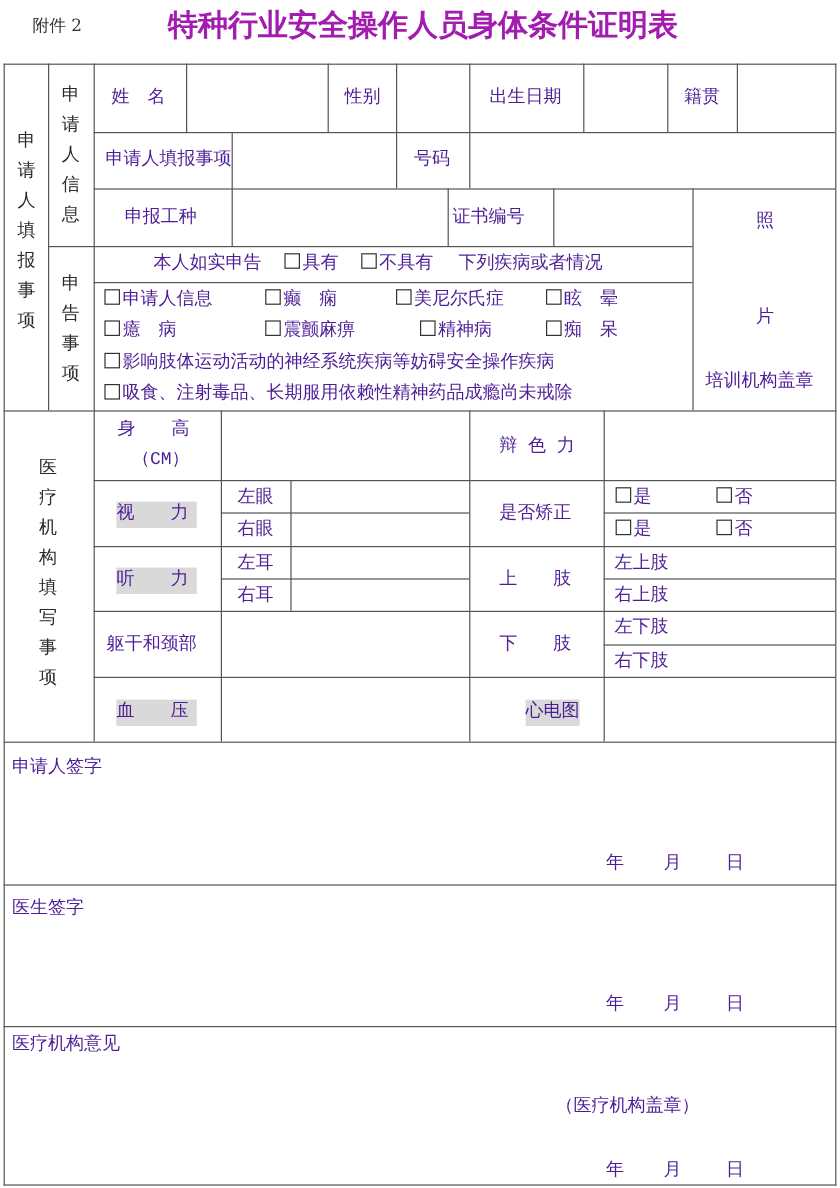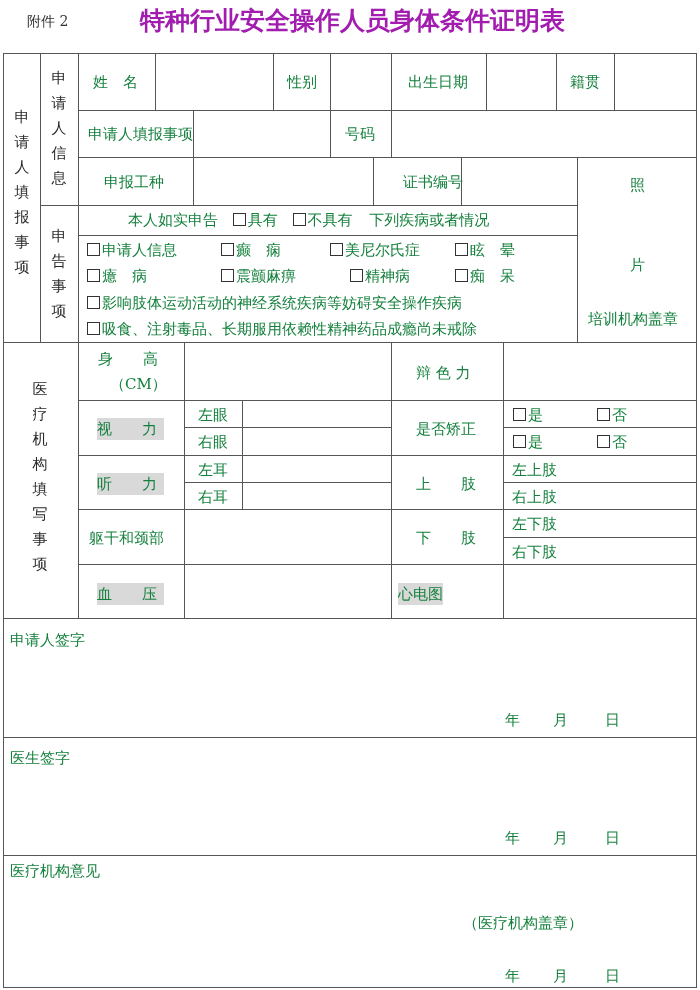--- a/index.html
+++ b/index.html
@@ -1,18 +1,18 @@
 <!DOCTYPE html>
 <html><head>
 <meta charset="utf-8">
 <style>
   html,body{margin:0;padding:0;background:#fff;}
   body{width:700px;height:990px;position:relative;overflow:hidden;font-family:"DejaVu Serif","Liberation Serif",serif;color:#222;}
   .abs{position:absolute;}
-  .t{position:absolute;font-size:15px;line-height:18px;white-space:nowrap;color:#15803d;}
+  .t{position:absolute;font-size:15px;line-height:18px;white-space:nowrap;color:#4c1d95;font-family:Liberation Mono, monospace;}
   .hl{position:absolute;height:0;border-top:1.5px solid #555;}
   .vl{position:absolute;width:0;border-left:1.5px solid #555;}
   .vtext{position:absolute;font-size:15px;line-height:25px;width:20px;text-align:center;white-space:normal;word-break:break-all;color:#2a2a2a;}
   .shade{background:#d9d9d9;}
   .title{position:absolute;left:140px;top:4px;font-size:25px;font-weight:bold;font-family:"DejaVu Sans","Liberation Sans",sans-serif;letter-spacing:0px;color:#a21caf;}
   .annex{position:absolute;left:27px;top:13px;font-size:14px;color:#333;}
   .cb{display:inline-block;width:11px;height:11px;border:1px solid #333;margin-right:2px;vertical-align:-1px;}
 </style>
 </head>
 <body>
@@ -83,21 +83,21 @@
 <div class="t" style="left:570px;top:73px;">籍贯</div>
 <div class="abs" style="left:616px;top:55px;width:79px;height:54px;"></div>
 
 <div class="t" style="left:88px;top:125px;">申请人填报事项</div>
 <div class="abs" style="left:195px;top:112px;width:134px;height:44px;"></div>
 <div class="t" style="left:345px;top:125px;">号码</div>
 <div class="abs" style="left:393px;top:112px;width:302px;height:44px;"></div>
 
 <div class="t" style="left:104px;top:173px;">申报工种</div>
 <div class="abs" style="left:195px;top:159px;width:177px;height:45px;"></div>
-<div class="t" style="left:403px;top:173px;">证书编号</div>
+<div class="t" style="left:377px;top:173px;">证书编号</div>
 <div class="abs" style="left:463px;top:159px;width:113px;height:45px;"></div>
 
 <div class="abs" style="left:579px;top:159px;width:117px;height:182px;"></div>
 <div class="t" style="left:630px;top:176px;">照</div>
 <div class="t" style="left:630px;top:256px;">片</div>
 <div class="t" style="left:588px;top:310px;">培训机构盖章</div>
 
 <div class="t" style="left:128px;top:211px;">
   <span>本人如实申告</span>
   <span style="margin-left:10px;"><span class="cb"></span><span>具有</span></span>
@@ -147,21 +147,21 @@
 <div class="t" style="left:512px;top:488px;">右上肢</div>
 
 <div class="t" style="left:89px;top:529px;">躯干和颈部</div>
 <div class="abs" style="left:186px;top:511px;width:204px;height:52px;"></div>
 <div class="t" style="left:416px;top:529px;">下　　肢</div>
 <div class="t" style="left:512px;top:515px;">左下肢</div>
 <div class="t" style="left:512px;top:543px;">右下肢</div>
 
 <div class="t shade" style="left:97px;top:583px;padding:2px 0;width:67px;">血　　压</div>
 <div class="abs" style="left:186px;top:566px;width:204px;height:51px;"></div>
-<div class="t shade" style="left:398px;top:583px;padding:2px 0;">心电图</div>
+<div class="t shade" style="left:438px;top:583px;padding:2px 0;">心电图</div>
 <div class="abs" style="left:505px;top:566px;width:190px;height:51px;"></div>
 
 <div class="t" style="left:10px;top:631px;">申请人签字</div>
 <div class="abs" style="left:5px;top:655px;width:690px;height:45px;"></div>
 <div class="t" style="left:505px;top:711px;">年</div>
 <div class="t" style="left:553px;top:711px;">月</div>
 <div class="t" style="left:605px;top:711px;">日</div>
 
 <div class="t" style="left:10px;top:749px;">医生签字</div>
 <div class="abs" style="left:5px;top:772px;width:690px;height:45px;"></div>

